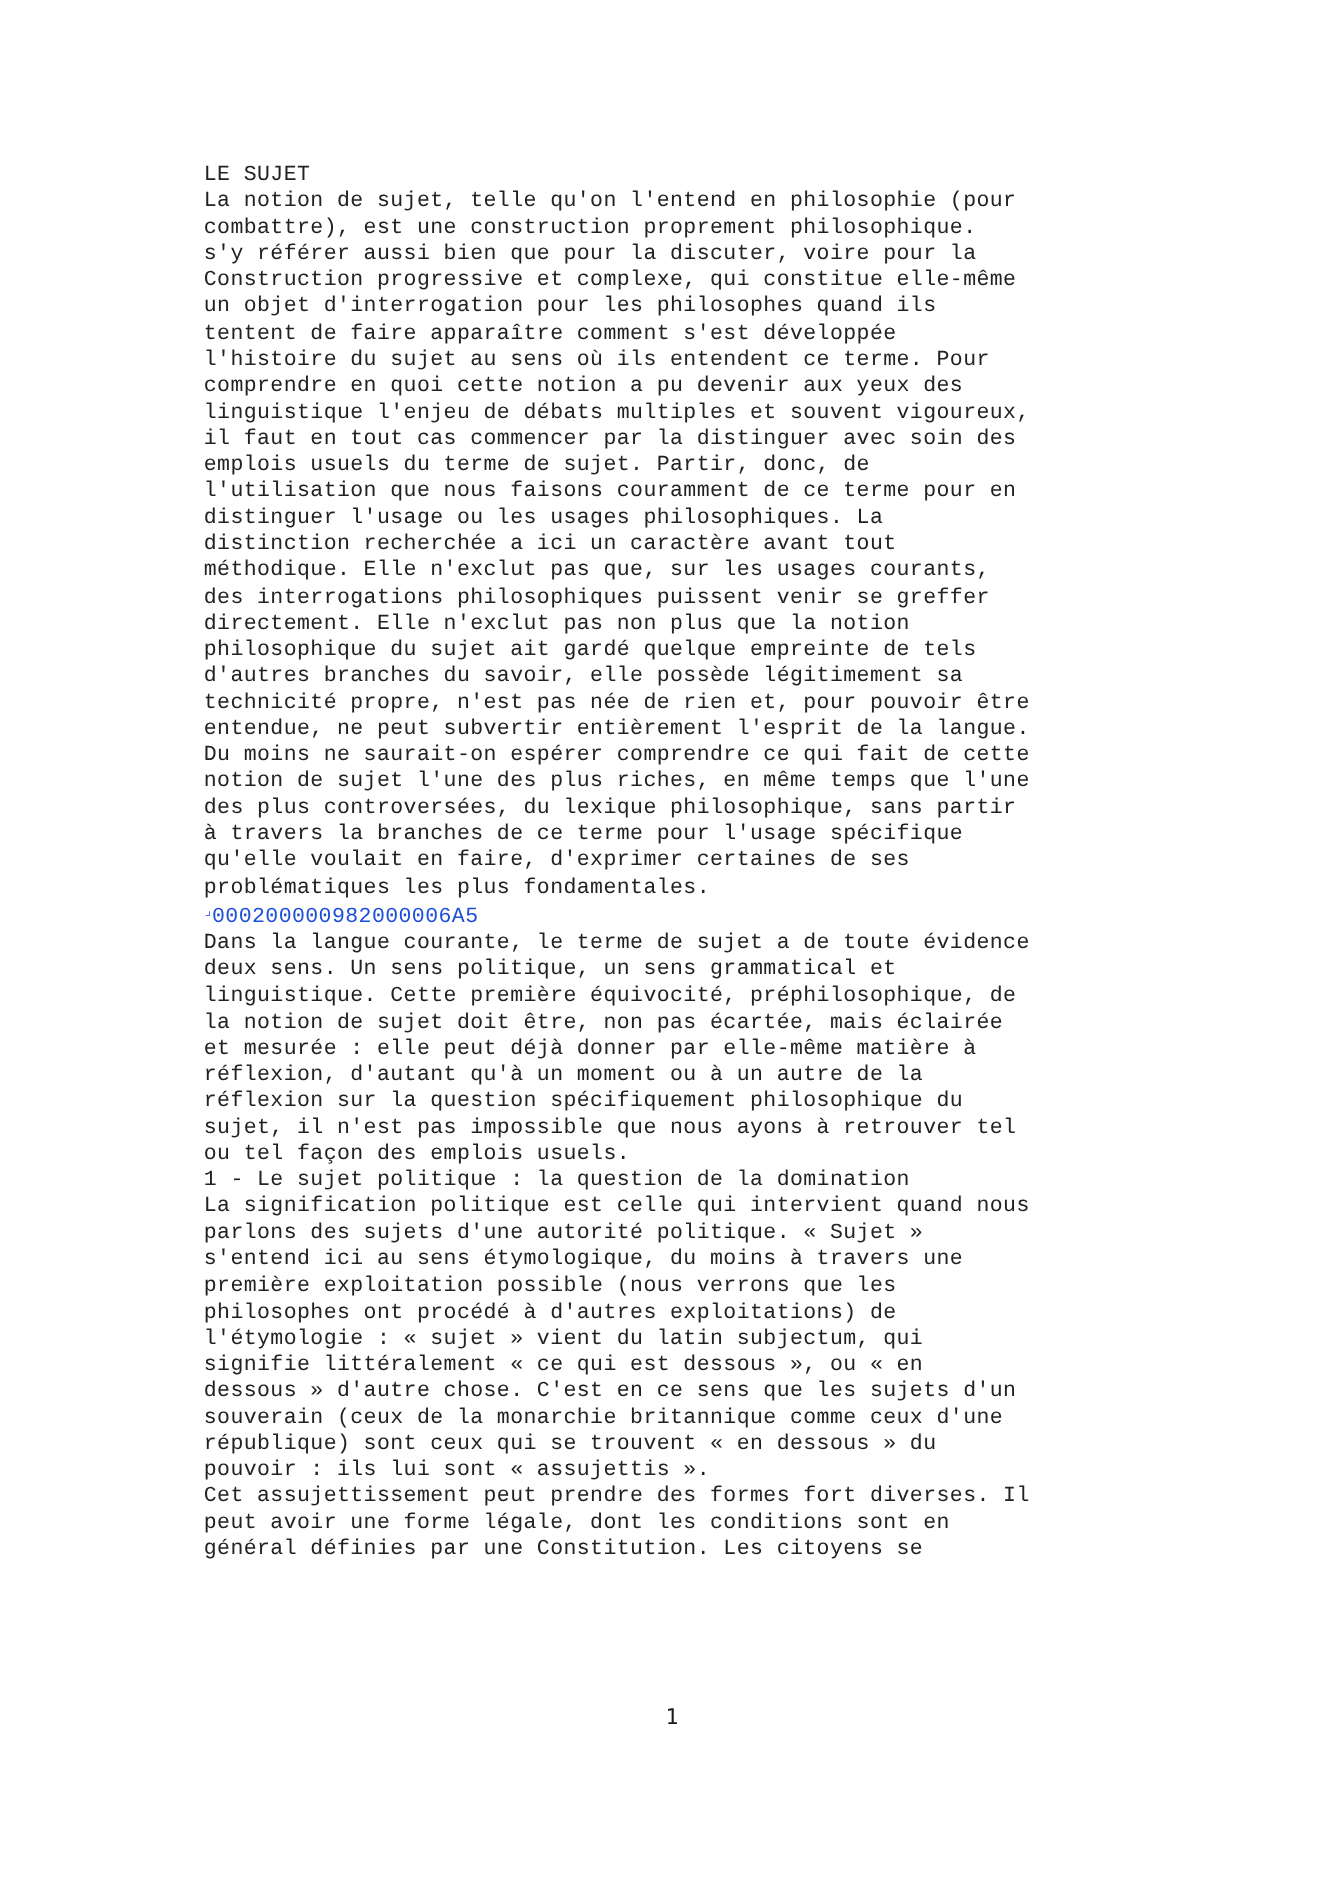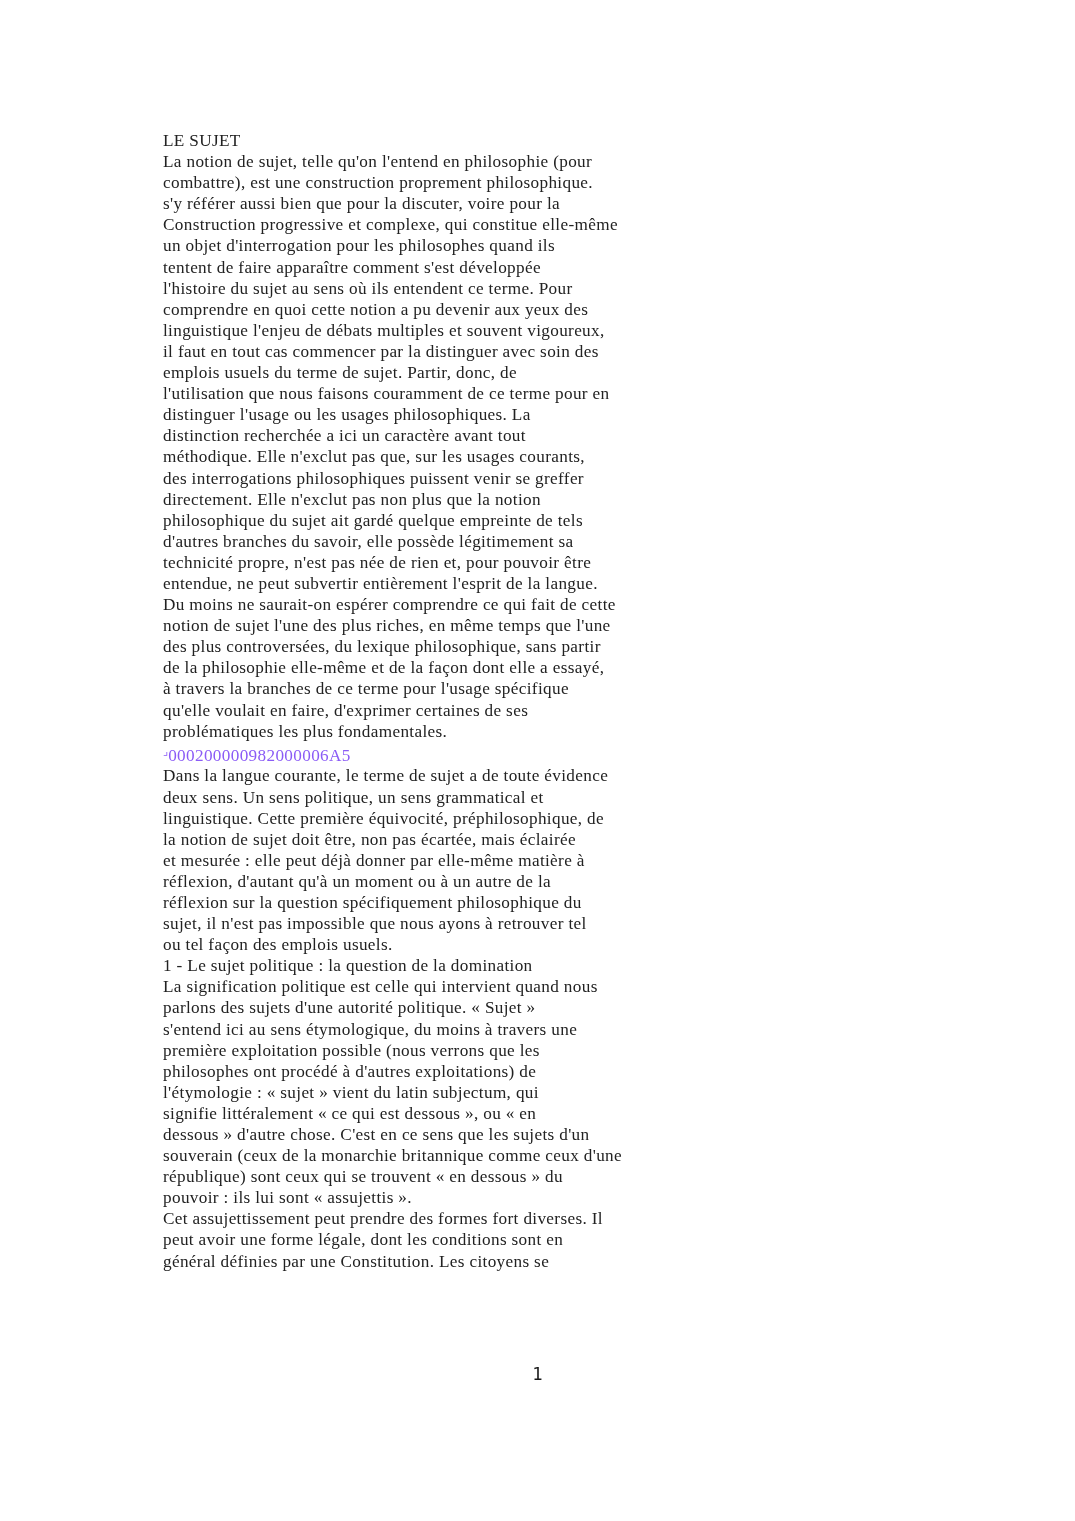--- a/index.html
+++ b/index.html
@@ -28,24 +28,24 @@
     left: 163px;
     top: 130px;
     width: 760px;
   }
   .line {
     font-size: 17.2px;
     line-height: 21.1px;
     letter-spacing: 0.02em;
     white-space: pre;
     color: #222222;
-    font-family: Liberation Serif, serif;
+    font-family: Liberation Mono, monospace;
   }
   .line.marker-line {
-    color: #8b5cf6;
+    color: #1d4ed8;
   }
   .marker-glyph {
     font-size: 11px;
     vertical-align: 0.42em;
     letter-spacing: 0;
     display: inline-block;
     transform: translateY(-1px);
   }
   .page-number {
     position: absolute;
@@ -83,21 +83,20 @@
       <div class="line">méthodique. Elle n'exclut pas que, sur les usages courants,</div>
       <div class="line">des interrogations philosophiques puissent venir se greffer</div>
       <div class="line">directement. Elle n'exclut pas non plus que la notion</div>
       <div class="line">philosophique du sujet ait gardé quelque empreinte de tels</div>
       <div class="line">d'autres branches du savoir, elle possède légitimement sa</div>
       <div class="line">technicité propre, n'est pas née de rien et, pour pouvoir être</div>
       <div class="line">entendue, ne peut subvertir entièrement l'esprit de la langue.</div>
       <div class="line">Du moins ne saurait-on espérer comprendre ce qui fait de cette</div>
       <div class="line">notion de sujet l'une des plus riches, en même temps que l'une</div>
       <div class="line">des plus controversées, du lexique philosophique, sans partir</div>
-      <div class="line">de la philosophie elle-même et de la façon dont elle a essayé,</div>
       <div class="line">à travers la branches de ce terme pour l'usage spécifique</div>
       <div class="line">qu'elle voulait en faire, d'exprimer certaines de ses</div>
       <div class="line">problématiques les plus fondamentales.</div>
       <div class="line marker-line"><span class="marker-glyph">⌟</span><span>000200000982000006A5</span></div>
       <div class="line">Dans la langue courante, le terme de sujet a de toute évidence</div>
       <div class="line">deux sens. Un sens politique, un sens grammatical et</div>
       <div class="line">linguistique. Cette première équivocité, préphilosophique, de</div>
       <div class="line">la notion de sujet doit être, non pas écartée, mais éclairée</div>
       <div class="line">et mesurée : elle peut déjà donner par elle-même matière à</div>
       <div class="line">réflexion, d'autant qu'à un moment ou à un autre de la</div>

